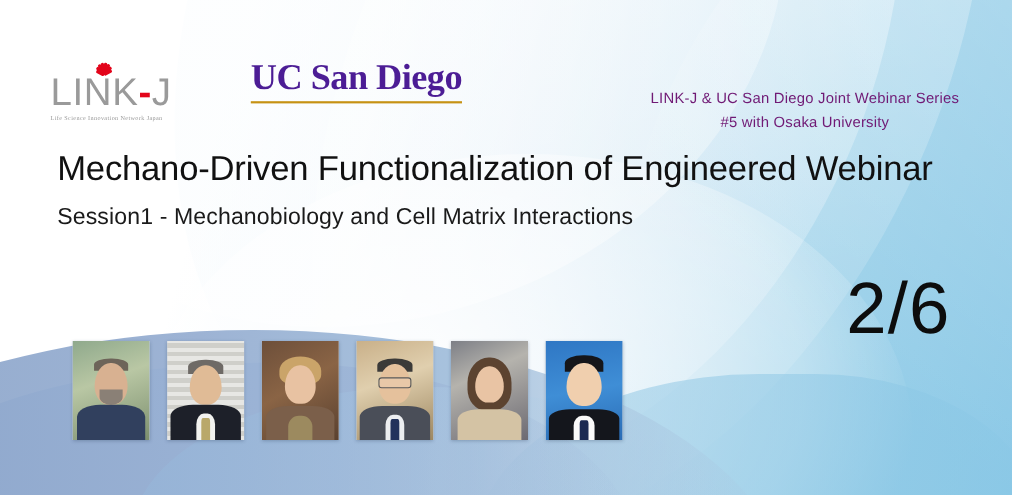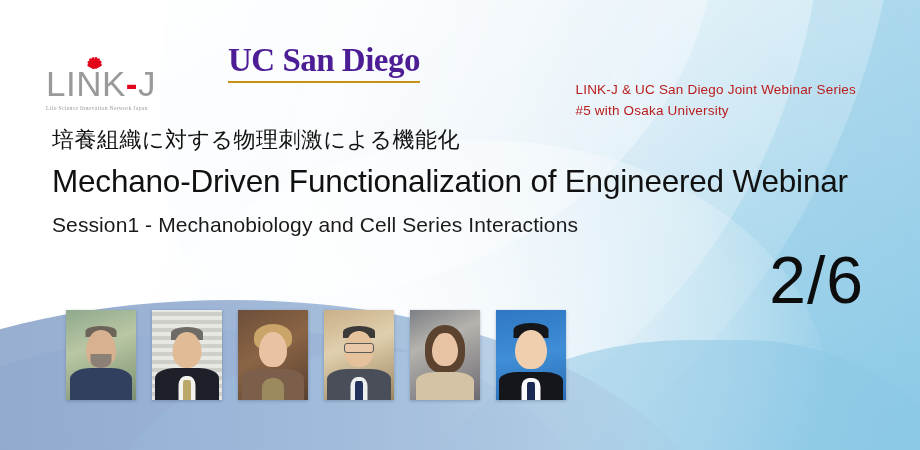--- a/index.html
+++ b/index.html
@@ -65,21 +65,21 @@
   .w9{
     width:430px;height:760px;left:560px;top:-120px;
     background:linear-gradient(200deg,rgba(255,255,255,.30),rgba(255,255,255,0) 60%);
     transform:rotate(12deg);
   }
 
   
   .layer{position:absolute;inset:0;}
 
   
-  #logos{position:absolute;left:46px;top:44px;display:flex;align-items:flex-start;gap:40px;}
+  #logos{position:absolute;left:46px;top:44px;display:flex;align-items:center;gap:40px;}
 
   .linkj{position:relative;width:142px;}
   .burst{position:relative;width:46px;height:24px;margin:0 auto 0 26px;}
   .burst i{
     position:absolute;left:21px;bottom:0;width:3.4px;height:11px;
     background:#e3051b;border-radius:2px;transform-origin:50% 100%;display:block;
   }
   .linkj-word{
     font-family:"Liberation Sans","DejaVu Sans",sans-serif;
     font-size:35px;letter-spacing:.5px;line-height:1;color:#9a9a9a;
@@ -94,22 +94,22 @@
   .ucsd{position:relative;padding-bottom:6px;}
   .ucsd-word{
     font-family:"Liberation Serif","DejaVu Serif",serif;
     font-size:33px;line-height:1;color:#4c1d95;font-weight:700;
     letter-spacing:-.5px;white-space:nowrap;
   }
   .ucsd-rule{height:2px;background:#c69214;margin-top:4px;width:100%;}
 
   
   #series{
-    position:absolute;right:64px;top:80px;text-align:left;
-    color:#b91c1c;font-size:13.5px;line-height:1.55;letter-spacing:.2px;
+    position:absolute;right:48px;top:80px;text-align:center;
+    color:#701a75;font-size:13.5px;line-height:1.55;letter-spacing:.2px;
   }
 
   
   #title-block{position:absolute;left:52px;top:126px;}
   .ja-title{
     font-family:"DejaVu Sans","Liberation Sans",sans-serif;
     font-size:22px;color:#111;letter-spacing:.5px;line-height:1.25;font-weight:400;
   }
   .en-title{
     font-size:31.5px;color:#111;letter-spacing:-.2px;line-height:1.3;
@@ -229,23 +229,22 @@
     </div>
 
   </div>
 
   <div id="series">
     <div>LINK-J &amp; UC San Diego Joint Webinar Series</div>
     <div>#5 with Osaka University</div>
   </div>
 
   <div id="title-block">
-    <div class="ja-title">培養組織に対する物理刺激による機能化</div>
     <div class="en-title">Mechano-Driven Functionalization of Engineered Webinar</div>
-    <div class="session">Session1 - Mechanobiology and Cell Series Interactions</div>
+    <div class="session">Session1 - Mechanobiology and Cell Matrix Interactions</div>
   </div>
 
   <div id="date-big">2/6</div>
 
 
   <div id="speakers">
 
     <div class="headshot s1">
       <div class="scene">
           <div class="hs-bg"></div>

